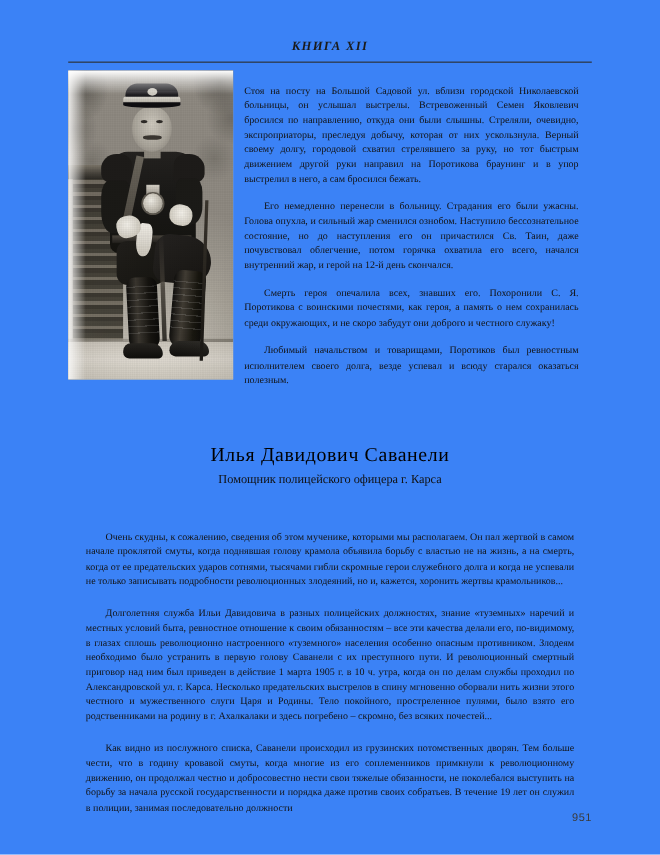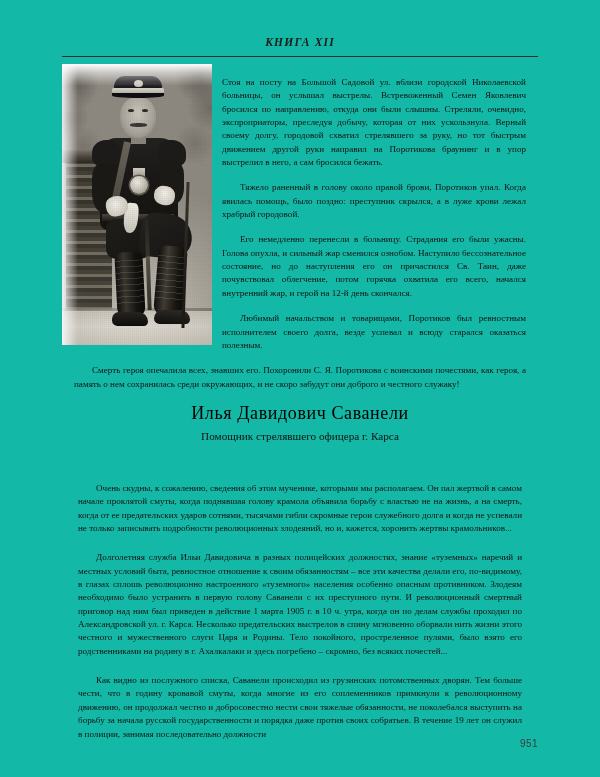--- a/index.html
+++ b/index.html
@@ -15,21 +15,21 @@
     overflow: hidden;
     font-family: "Liberation Serif", "DejaVu Serif", serif;
     color: #111111;
   }
 
   .page {
     position: absolute;
     inset: 0;
     width: 600px;
     height: 777px;
-    background: #14b8a6;
+    background: #3b82f6;
   }
 
   
   .running-head {
     position: absolute;
     left: 62px;
     top: 36px;
     width: 476px;
     text-align: center;
   }
@@ -472,29 +472,28 @@
       <div class="fig fig-foot-r"></div>
       <div class="fig fig-cane"></div>
 
       <div class="grain"></div>
       <div class="vignette"></div>
       <div class="topfade"></div>
       <div class="leftfade"></div>
     </figure>
 
     <p class="noindent">Стоя на посту на Большой Садовой ул. вблизи городской Николаевской больницы, он услышал выстрелы. Встревоженный Семен Яковлевич бросился по направлению, откуда они были слышны. Стреляли, очевидно, экспроприаторы, преследуя добычу, которая от них ускользнула. Верный своему долгу, городовой схватил стрелявшего за руку, но тот быстрым движением другой руки направил на Поротикова браунинг и в упор выстрелил в него, а сам бросился бежать.</p>
-    <p>Тяжело раненный в голову около правой брови, Поротиков упал. Когда явилась помощь, было поздно: преступник скрылся, а в луже крови лежал храбрый городовой.</p>
     <p>Его немедленно перенесли в больницу. Страдания его были ужасны. Голова опухла, и сильный жар сменился ознобом. Наступило бессознательное состояние, но до наступления его он причастился Св. Таин, даже почувствовал облегчение, потом горячка охватила его всего, начался внутренний жар, и герой на 12-й день скончался.</p>
+    <p>Смерть героя опечалила всех, знавших его. Похоронили С. Я. Поротикова с воинскими почестями, как героя, а память о нем сохранилась среди окружающих, и не скоро забудут они доброго и честного служаку!</p>
     <p>Любимый начальством и товарищами, Поротиков был ревностным исполнителем своего долга, везде успевал и всюду старался оказаться полезным.</p>
-    <p>Смерть героя опечалила всех, знавших его. Похоронили С. Я. Поротикова с воинскими почестями, как героя, а память о нем сохранилась среди окружающих, и не скоро забудут они доброго и честного служаку!</p>
   </div>
 
   <div class="entry-heading">
     <span class="entry-name">Илья Давидович Саванели</span>
-    <span class="entry-rank">Помощник стрелявшего офицера г. Карса</span>
+    <span class="entry-rank">Помощник полицейского офицера г. Карса</span>
   </div>
 
   <div class="textblock-2">
     <p>Очень скудны, к сожалению, сведения об этом мученике, которыми мы располагаем. Он пал жертвой в самом начале проклятой смуты, когда поднявшая голову крамола объявила борьбу с властью не на жизнь, а на смерть, когда от ее предательских ударов сотнями, тысячами гибли скромные герои служебного долга и когда не успевали не только записывать подробности революционных злодеяний, но и, кажется, хоронить жертвы крамольников...</p>
     <p>Долголетняя служба Ильи Давидовича в разных полицейских должностях, знание «туземных» наречий и местных условий быта, ревностное отношение к своим обязанностям – все эти качества делали его, по-видимому, в глазах сплошь революционно настроенного «туземного» населения особенно опасным противником. Злодеям необходимо было устранить в первую голову Саванели с их преступного пути. И революционный смертный приговор над ним был приведен в действие 1 марта 1905 г. в 10 ч. утра, когда он по делам службы проходил по Александровской ул. г. Карса. Несколько предательских выстрелов в спину мгновенно оборвали нить жизни этого честного и мужественного слуги Царя и Родины. Тело покойного, простреленное пулями, было взято его родственниками на родину в г. Ахалкалаки и здесь погребено – скромно, без всяких почестей...</p>
     <p>Как видно из послужного списка, Саванели происходил из грузинских потомственных дворян. Тем больше чести, что в годину кровавой смуты, когда многие из его соплеменников примкнули к революционному движению, он продолжал честно и добросовестно нести свои тяжелые обязанности, не поколебался выступить на борьбу за начала русской государственности и порядка даже против своих собратьев. В течение 19 лет он служил в полиции, занимая последовательно должности</p>
   </div>
 
   <div class="folio">951</div>
 

